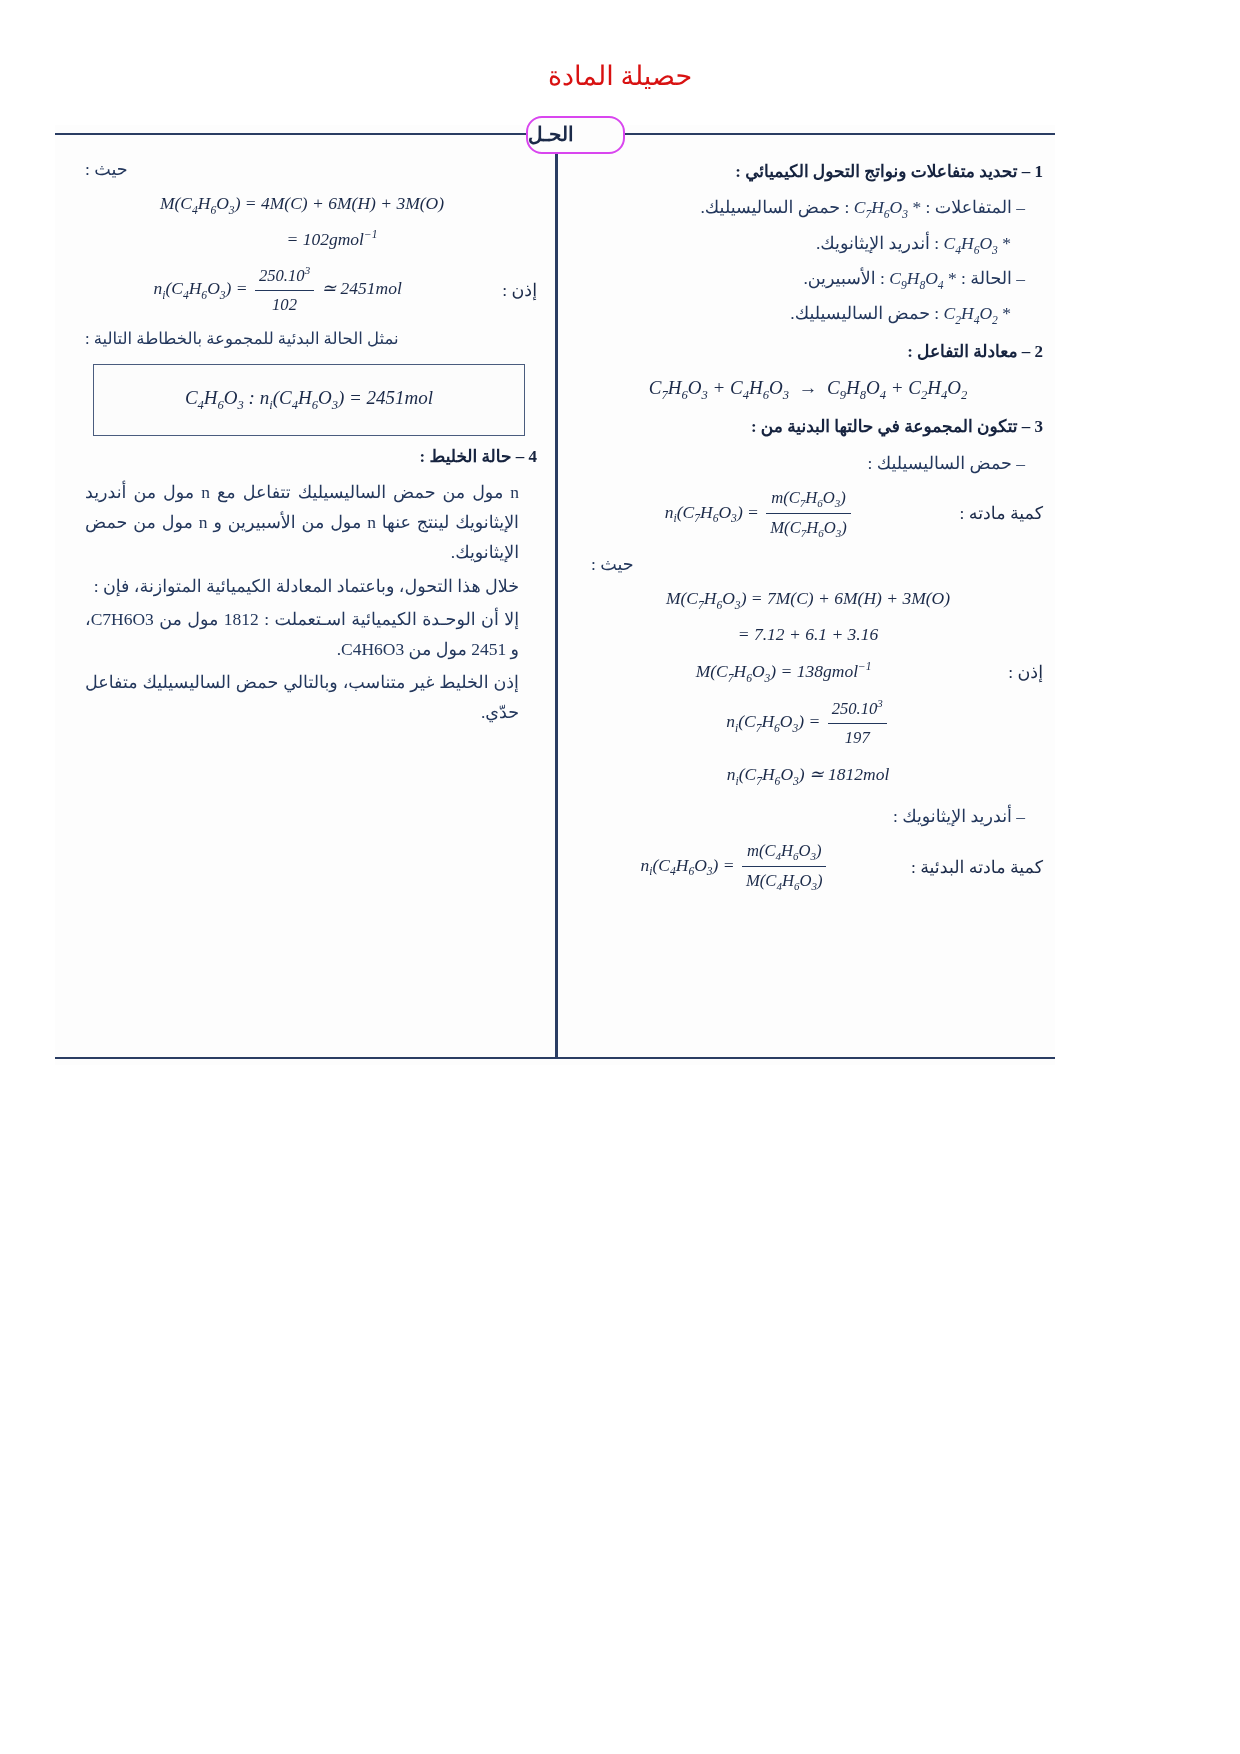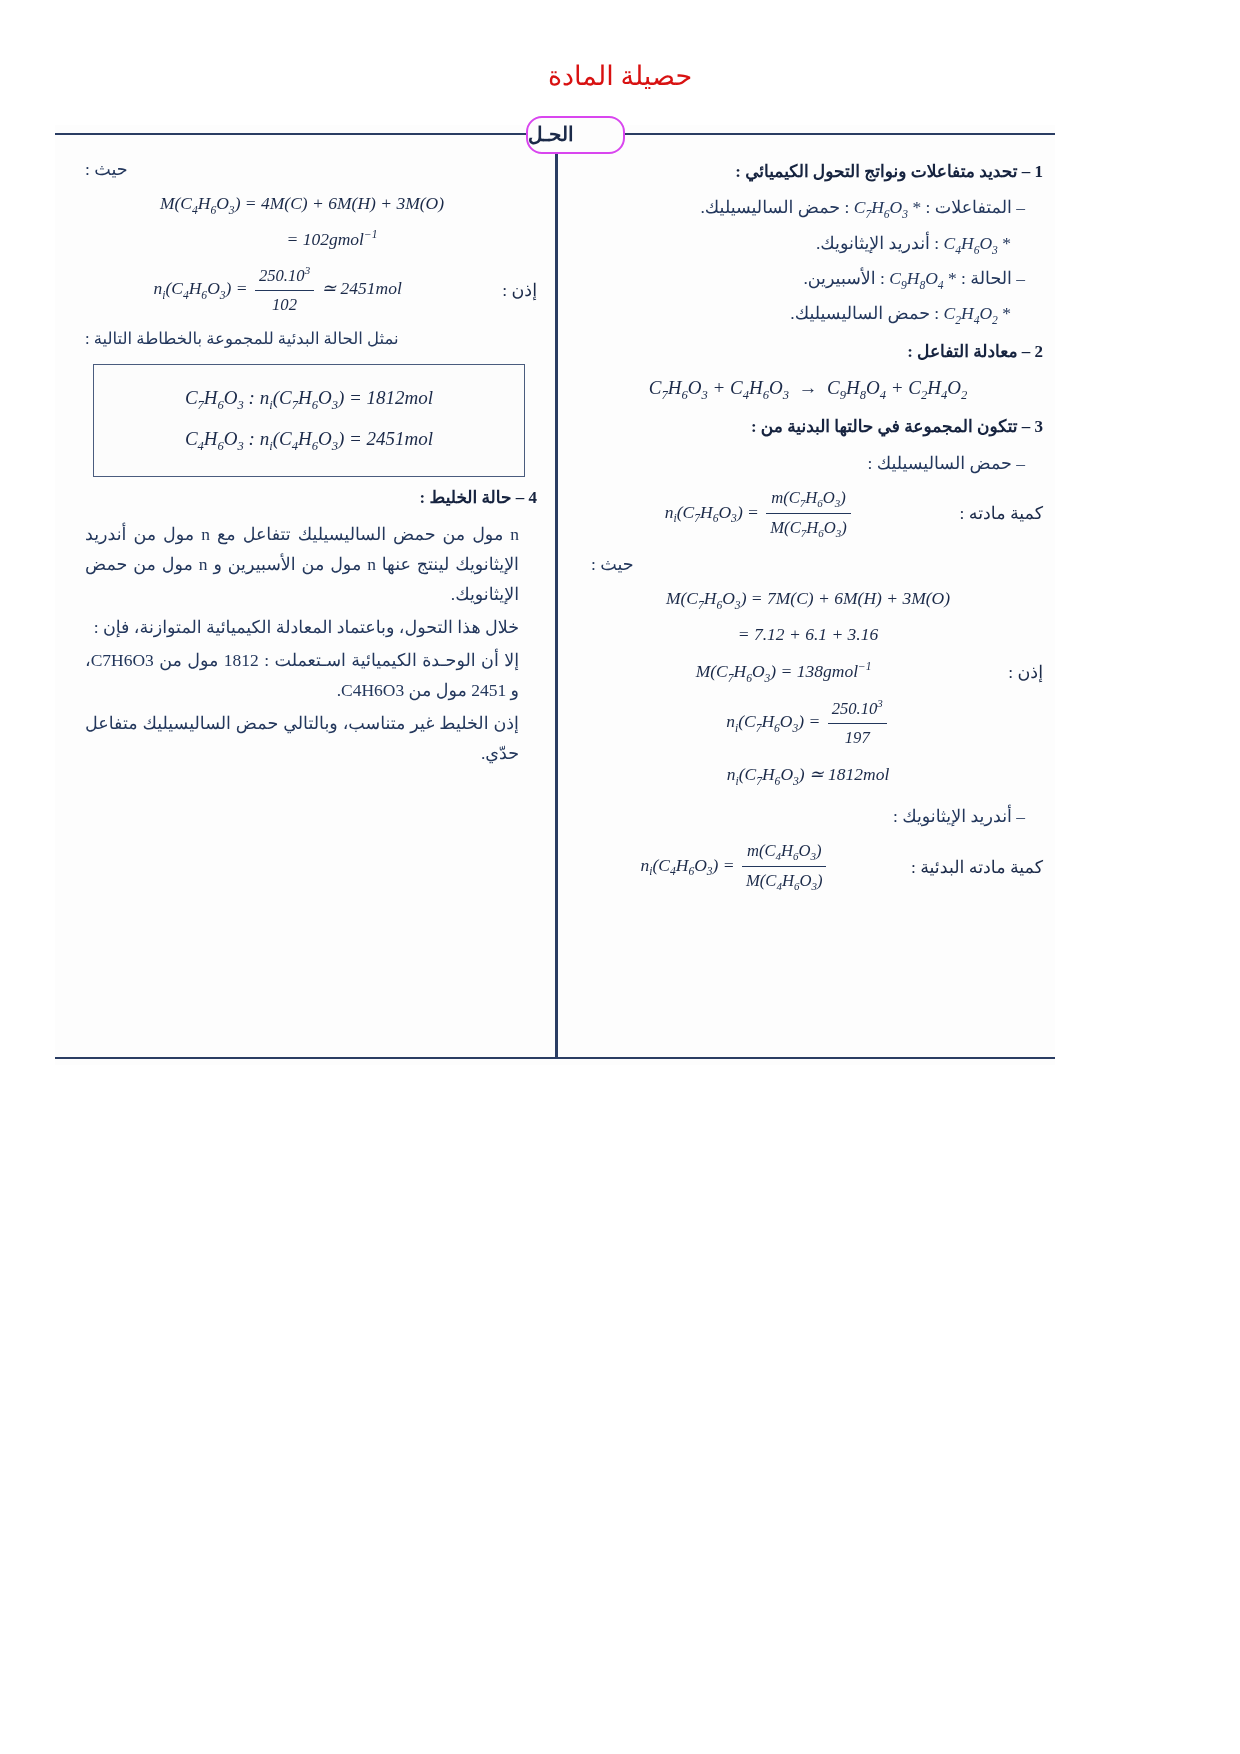--- a/index.html
+++ b/index.html
@@ -294,23 +294,20 @@
           <span class="den">102</span>
         </span>
         ≃ 2451<span style="font-style:italic">mol</span>
       </span>
     </div>
 
     <div class="line rt small">نمثل الحالة البدئية للمجموعة بالخطاطة التالية :</div>
 
     <div class="box">
       <div class="mb">
-        C<sub>7</sub>H<sub>6</sub>O<sub>3</sub> : n<sub>i</sub>(C<sub>7</sub>H<sub>6</sub>O<sub>3</sub>) = 1812<span style="font-style:italic">mol</span>
-      </div>
-      <div class="mb">
         C<sub>4</sub>H<sub>6</sub>O<sub>3</sub> : n<sub>i</sub>(C<sub>4</sub>H<sub>6</sub>O<sub>3</sub>) = 2451<span style="font-style:italic">mol</span>
       </div>
     </div>
 
     <div class="hdr" style="text-align:right">4 – حالة الخليط :</div>
 
     <div class="line just">n مول من حمض الساليسيليك تتفاعل مع n مول من أندريد الإيثانويك لينتج عنها n مول من الأسبيرين و n مول من حمض الإيثانويك.</div>
     <div class="line just">خلال هذا التحول، وباعتماد المعادلة الكيميائية المتوازنة، فإن :</div>
     <div class="line just">إلا أن الوحـدة الكيميائية اسـتعملت : 1812 مول من C7H6O3، و 2451 مول من C4H6O3.</div>
     <div class="line just">إذن الخليط غير متناسب، وبالتالي حمض الساليسيليك متفاعل حدّي.</div>

